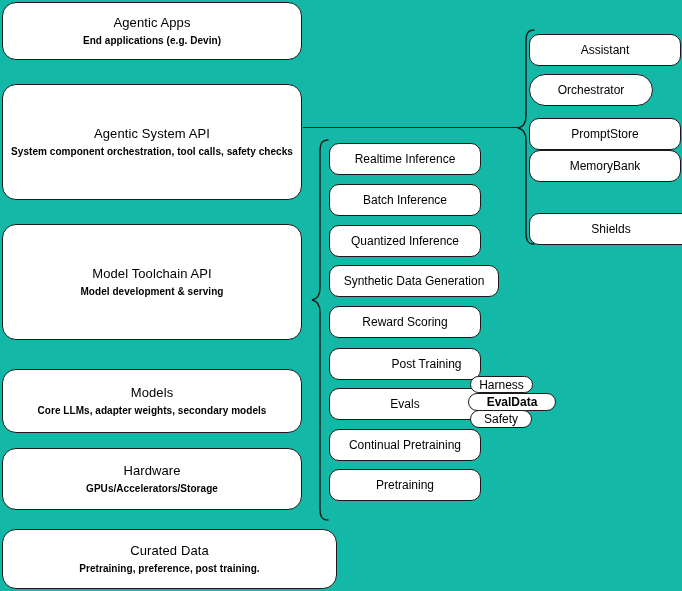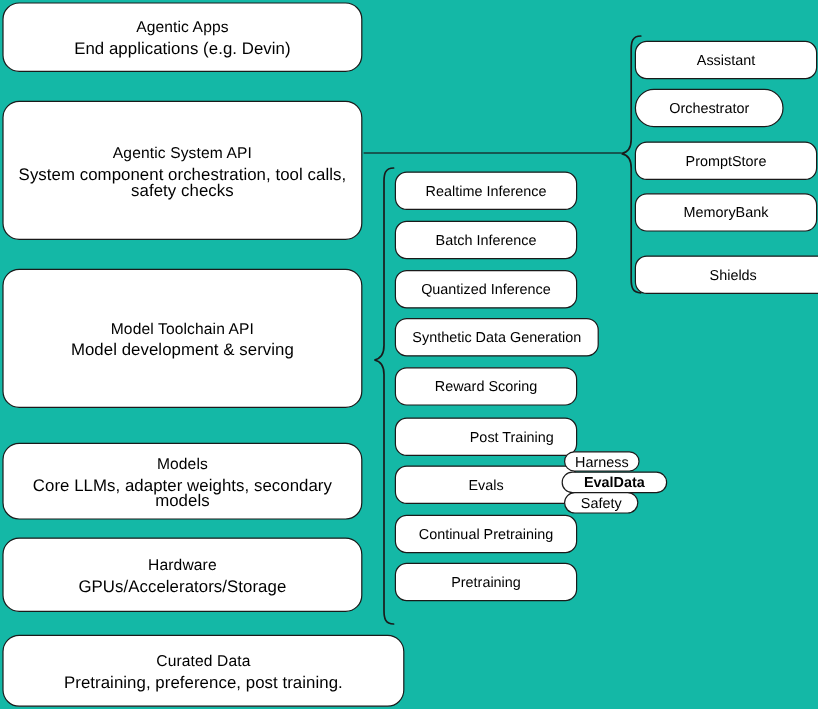--- a/index.html
+++ b/index.html
@@ -32,24 +32,25 @@
   }
   .layer {
     border-radius: 14px;
   }
   .layer .title {
     font-size: 13px;
     line-height: 16px;
     letter-spacing: .1px;
   }
   .layer .subtitle {
-    font-size: 14px;
+    font-size: 10px;
     line-height: 13px;
     margin-top: 3px;
     letter-spacing: .05px;
+    font-weight: bold;
   }
   .cap {
     border-radius: 10px;
     font-size: 12px;
     line-height: 15px;
   }
   .pill {
     position: absolute;
     box-sizing: border-box;
     background: #ffffff;
@@ -168,20 +169,20 @@
 
   <div class="node cap" style="left:529px; top:34px; width:152px; height:32px;">
     <span>Assistant</span>
   </div>
   <div class="node cap" style="left:529px; top:74px; width:124px; height:32px;border-radius:16px;">
     <span>Orchestrator</span>
   </div>
   <div class="node cap" style="left:529px; top:118px; width:152px; height:32px;">
     <span>PromptStore</span>
   </div>
-  <div class="node cap" style="left:529px; top:161px; width:152px; height:32px;">
+  <div class="node cap" style="left:529px; top:150px; width:152px; height:32px;border-radius:11px;">
     <span>MemoryBank</span>
   </div>
   <div class="node cap" style="left:529px; top:213px; width:164px; height:32px;">
     <span>Shields</span>
   </div>
 
 </div>
 
 </body></html>

